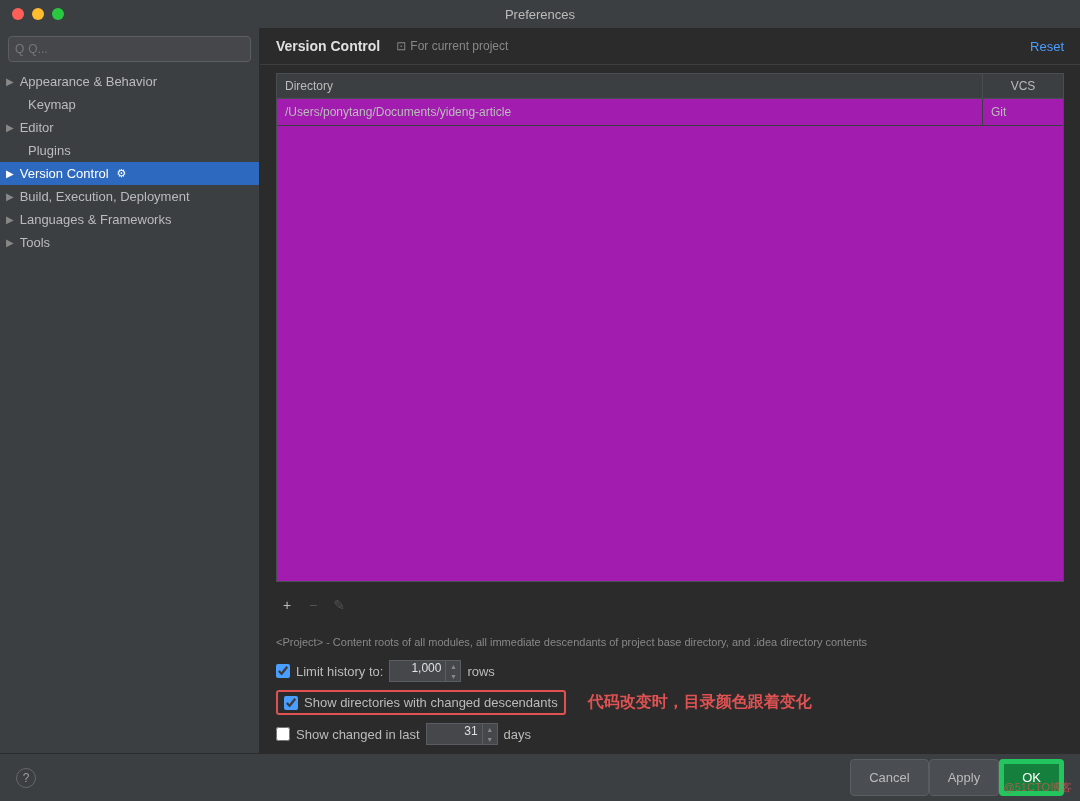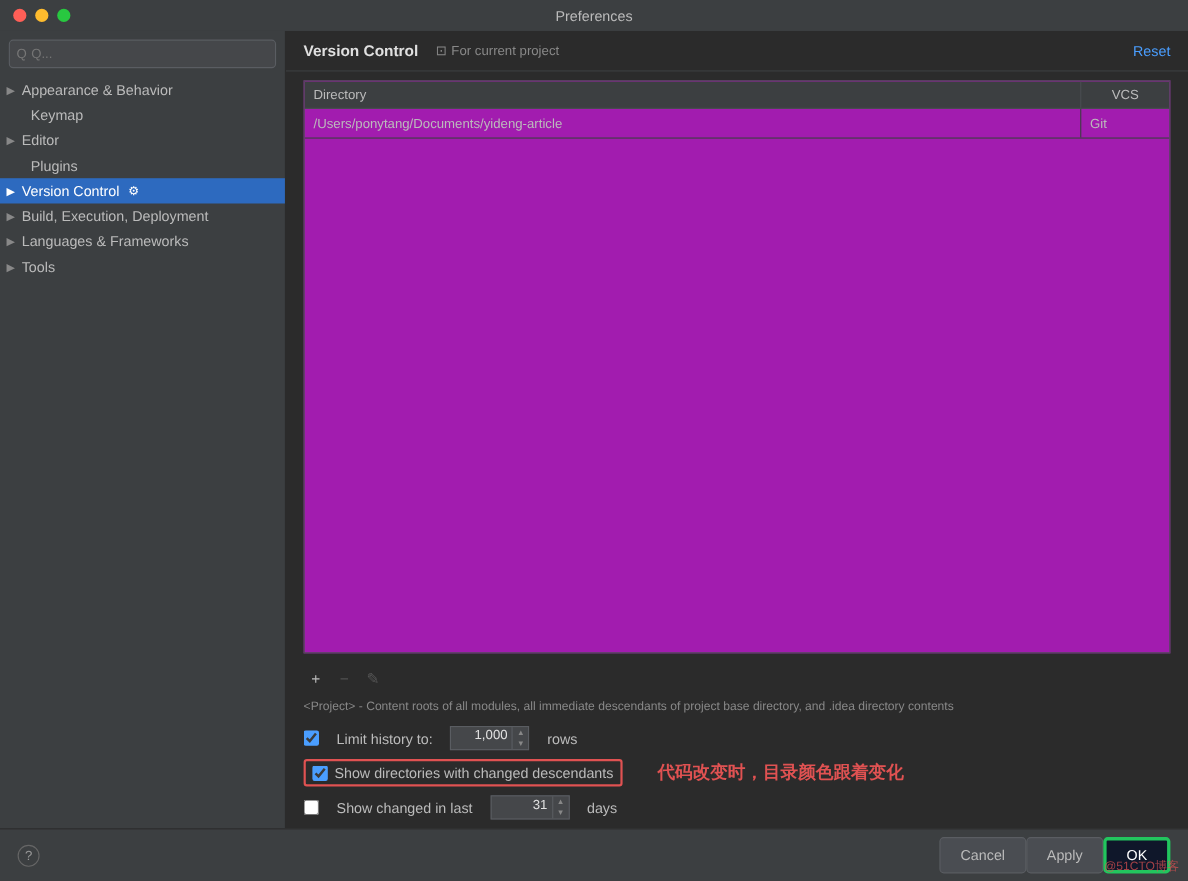--- a/index.html
+++ b/index.html
@@ -209,33 +209,34 @@
       align-items: center;
       justify-content: center;
     }
     .tool-btn.disabled { color: #555; cursor: default; }
 
     
     .description-text {
       padding: 4px 16px 8px 16px;
       color: #888;
       font-size: 11px;
+      margin-top: 12px;
     }
 
     
     .options-area {
       padding: 4px 16px 8px 16px;
       display: flex;
       flex-direction: column;
       gap: 8px;
     }
     .option-row {
       display: flex;
       align-items: center;
-      gap: 16px;
+      gap: 6px;
     }
     .option-row input[type="checkbox"] {
       width: 14px; height: 14px;
       accent-color: #4a9eff;
       cursor: pointer;
     }
     .option-label {
       color: #bbbbbb;
       font-size: 13px;
     }
@@ -332,23 +333,23 @@
       background: #4a4d52;
       color: #bbbbbb;
       border: 1px solid #5a5d62;
     }
     .btn-apply {
       background: #4a4d52;
       color: #bbbbbb;
       border: 1px solid #5a5d62;
     }
     .btn-ok {
-      background: #0f172a;
+      background: #15803d;
       color: #ffffff;
-      border: 3px solid #22c55e;
+      border: 5px solid #22c55e;
     }
 
     .watermark {
       position: absolute;
       bottom: 6px;
       right: 8px;
       color: #e05252;
       font-size: 11px;
       opacity: 0.7;
     }

